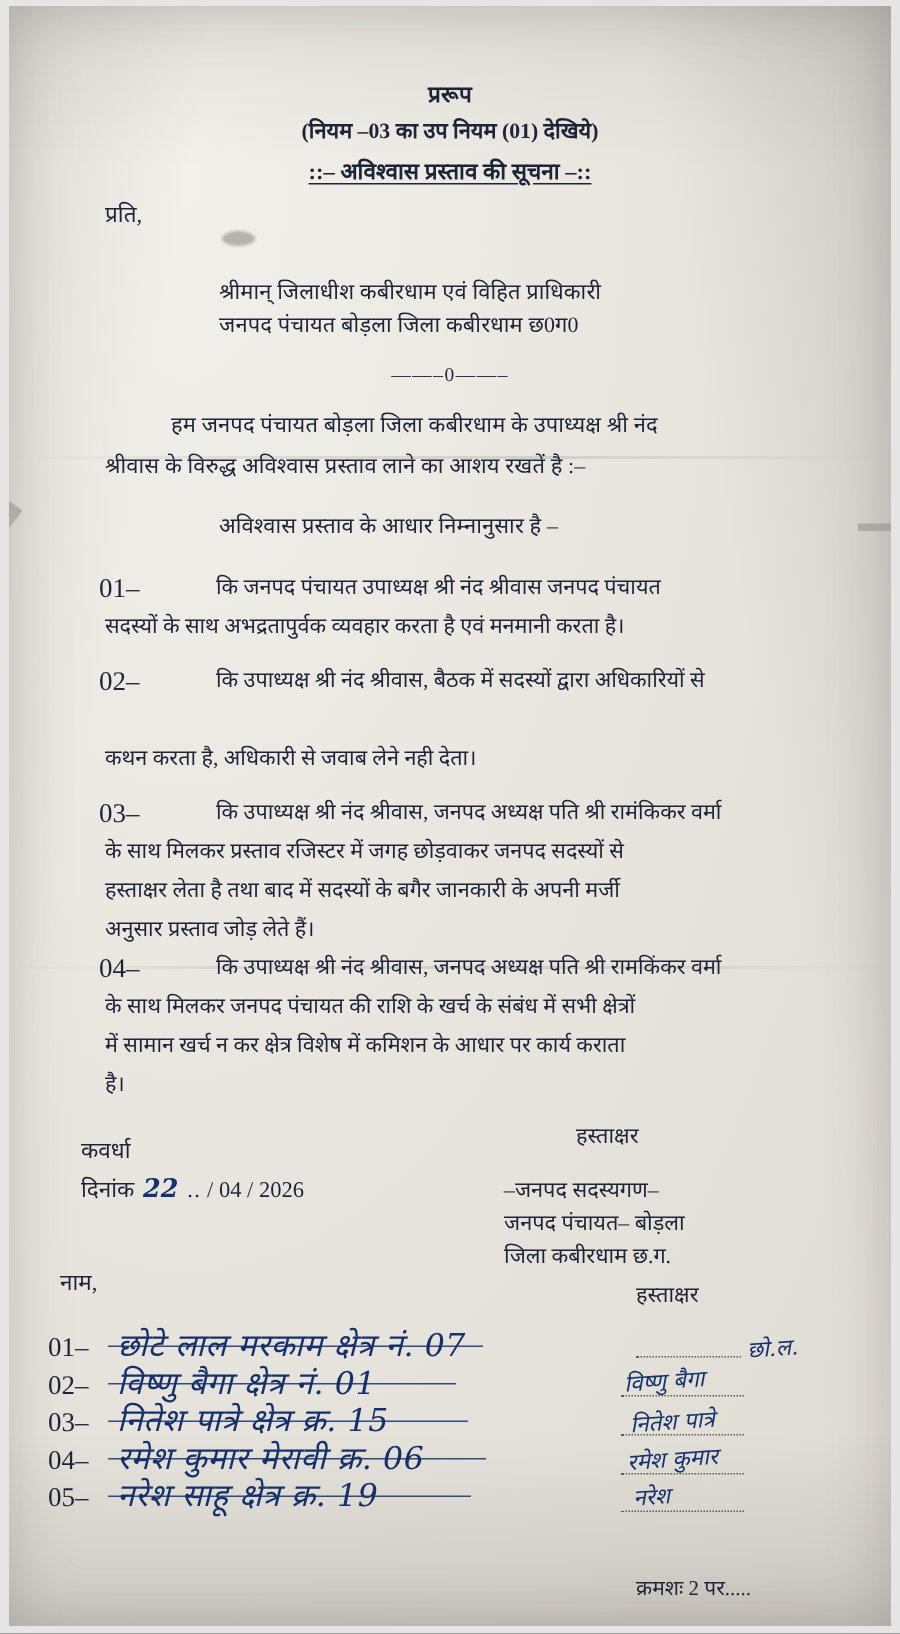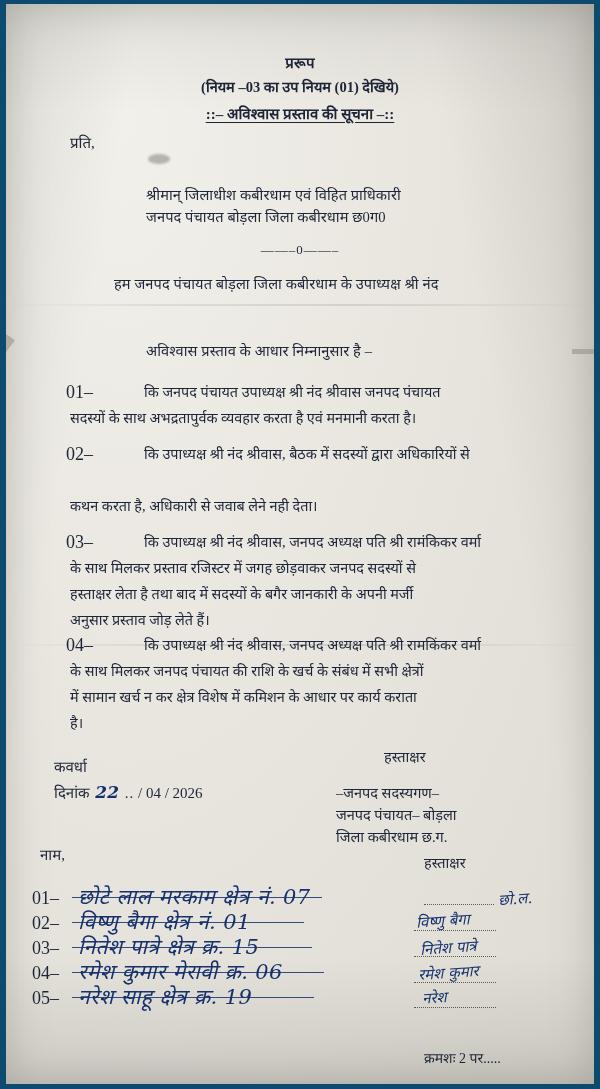--- a/index.html
+++ b/index.html
@@ -5,21 +5,21 @@
   html, body {
     margin: 0;
     padding: 0;
     background: #6b6b6b;
   }
   .page {
     position: relative;
     width: 600px;
     height: 1089px;
     overflow: hidden;
-    background: #0c4a6e;
+    background: #e5e5e5;
     font-family: "Liberation Serif", serif;
   }
   
   .paper {
     position: absolute;
     left: 6px;
     top: 4px;
     width: 588px;
     height: 1080px;
     background:
@@ -187,20 +187,21 @@
       <div class="blk t-center hd3" style="left:0;top:99px;width:588px;">::– अविश्वास प्रस्ताव की सूचना –::</div>
 
       <div class="blk lbl" style="left:64px;top:128px;">प्रति,</div>
 
       <div class="blk body-line" style="left:140px;top:178px;width:430px;">श्रीमान्  जिलाधीश कबीरधाम एवं विहित प्राधिकारी</div>
       <div class="blk body-line" style="left:140px;top:200px;width:430px;">जनपद पंचायत बोड़ला जिला कबीरधाम छ0ग0</div>
 
       <div class="sep" style="left:0;top:238px;width:588px;text-align:center;">——–0——–</div>
 
       <div class="blk body-line" style="left:108px;top:267px;width:470px;">हम जनपद पंचायत बोड़ला जिला कबीरधाम के उपाध्यक्ष श्री नंद</div>
+      <div class="blk body-line" style="left:64px;top:294px;width:500px;">श्रीवास के विरुद्ध अविश्वास प्रस्ताव लाने का आशय रखतें है :–</div>
 
       <div class="blk body-line" style="left:140px;top:334px;width:440px;">अविश्वास प्रस्ताव के आधार निम्नानुसार है –</div>
 
       <div class="idx" style="left:60px;top:378px;">01–</div>
       <div class="para" style="left:138px;top:375px;width:432px;">कि जनपद पंचायत उपाध्यक्ष श्री नंद श्रीवास जनपद पंचायत</div>
       <div class="para" style="left:64px;top:401px;width:506px;">सदस्यों के साथ अभद्रतापुर्वक व्यवहार करता है एवं मनमानी करता है।</div>
 
       <div class="idx" style="left:60px;top:440px;">02–</div>
       <div class="para" style="left:138px;top:437px;width:432px;">कि उपाध्यक्ष श्री नंद श्रीवास, बैठक में सदस्यों द्वारा अधिकारियों से</div>
       <div class="para" style="left:64px;top:489px;width:506px;">कथन करता है, अधिकारी से जवाब लेने नही देता।</div>

